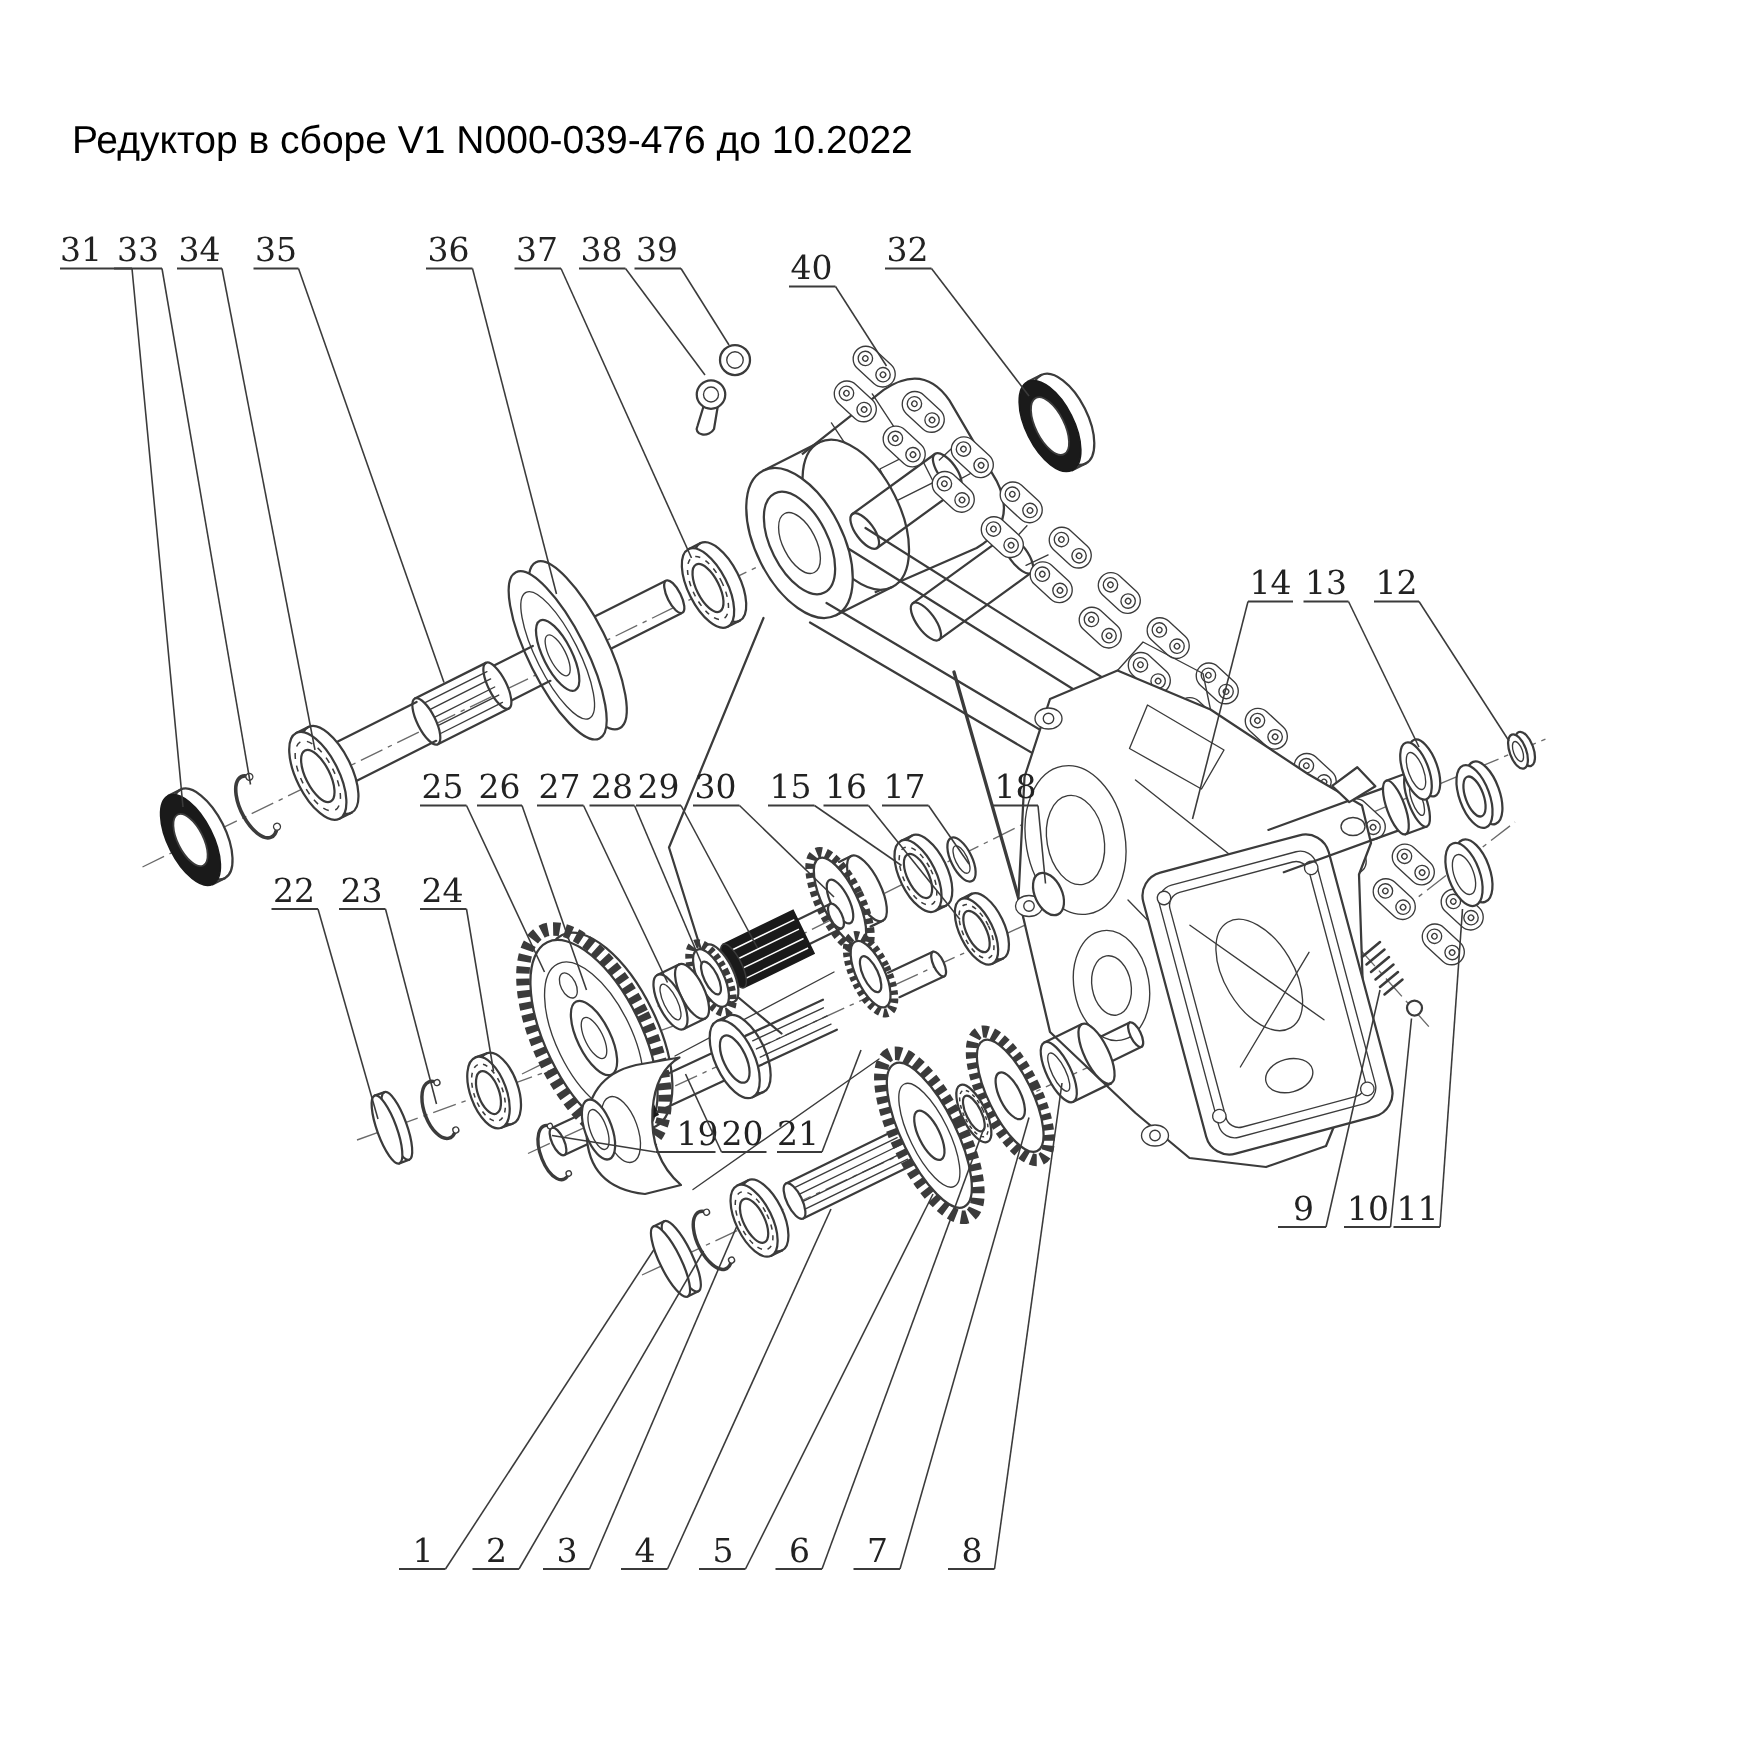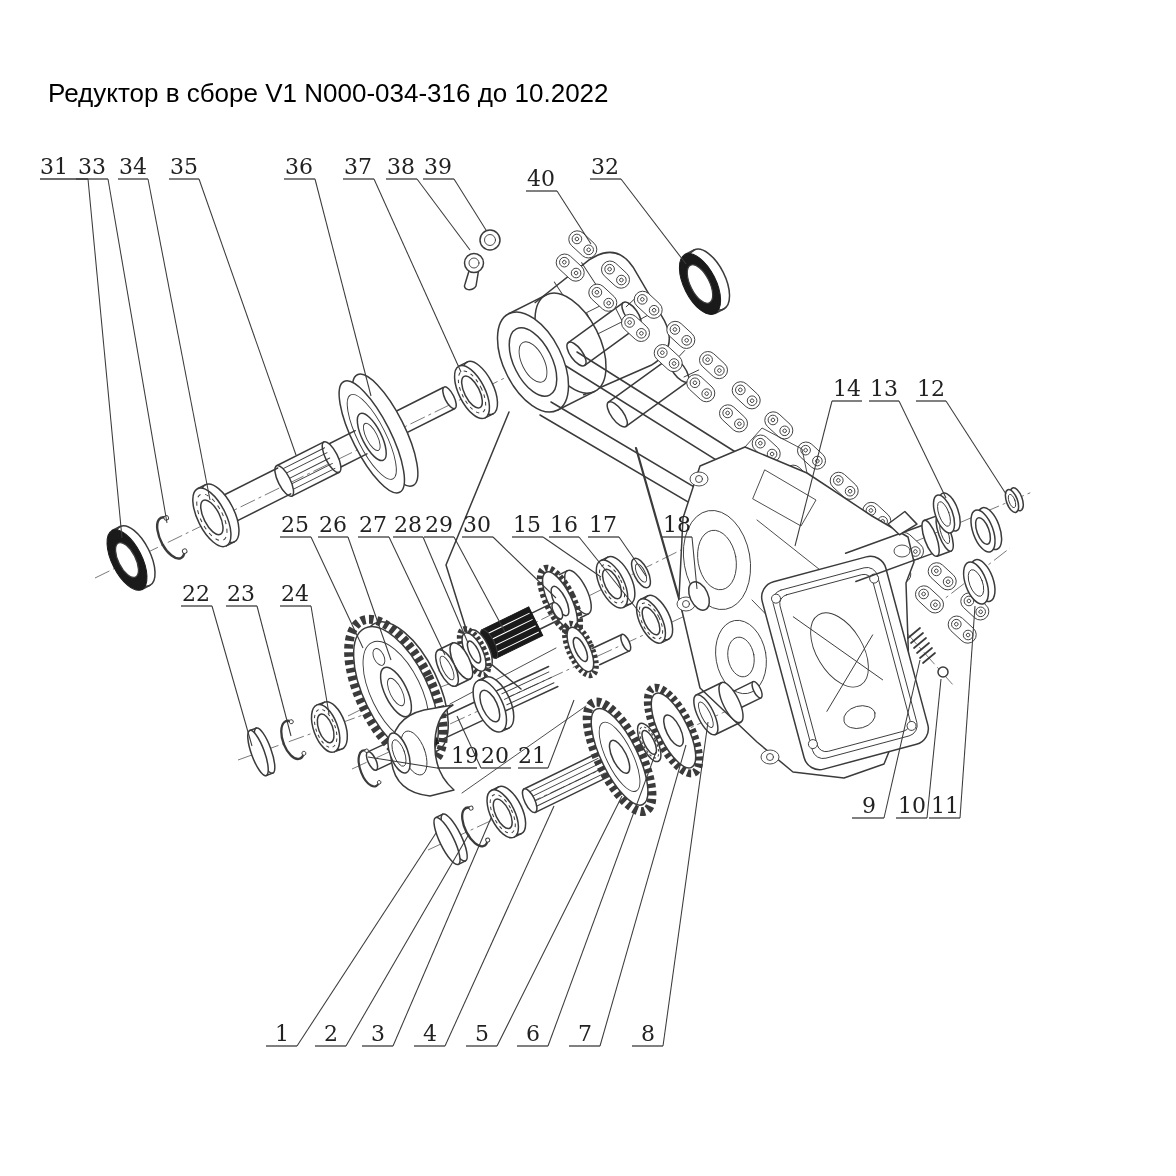--- a/index.html
+++ b/index.html
@@ -15,21 +15,21 @@
   .teeth{fill:none;stroke:#3b3b3b;}
   .cl{fill:none;stroke:#6a6a6a;stroke-width:0.9;stroke-dasharray:16 4 3 4;}
   .callout-num{font-family:"DejaVu Serif","Liberation Serif",serif;font-size:22px;fill:#222;}
   .callout-ul{stroke:#3b3b3b;stroke-width:1.3;}
   .callout-ld{fill:none;stroke:#3b3b3b;stroke-width:1.05;}
 </style>
 </head>
 <body>
 
 <div class="frame">
-  <div class="title">Редуктор в сборе V1 N000-034-316 до 10.2022</div>
+  <div class="title">Редуктор в сборе V1 N000-039-476 до 10.2022</div>
 
   <svg id="art" width="1176" height="1176" viewBox="0 0 1176 1176">
 
     <g>
       <path class="cl" d="M95,578 L562,350"></path>
       <path class="cl" d="M348,716 L705,538"></path>
       <path class="cl" d="M352,769 L772,576"></path>
       <path class="cl" d="M428,850 L791,681"></path>
       <path class="cl" d="M238,760 L460,680"></path>
       <path class="cl" d="M860,565 L1032,492"></path>

